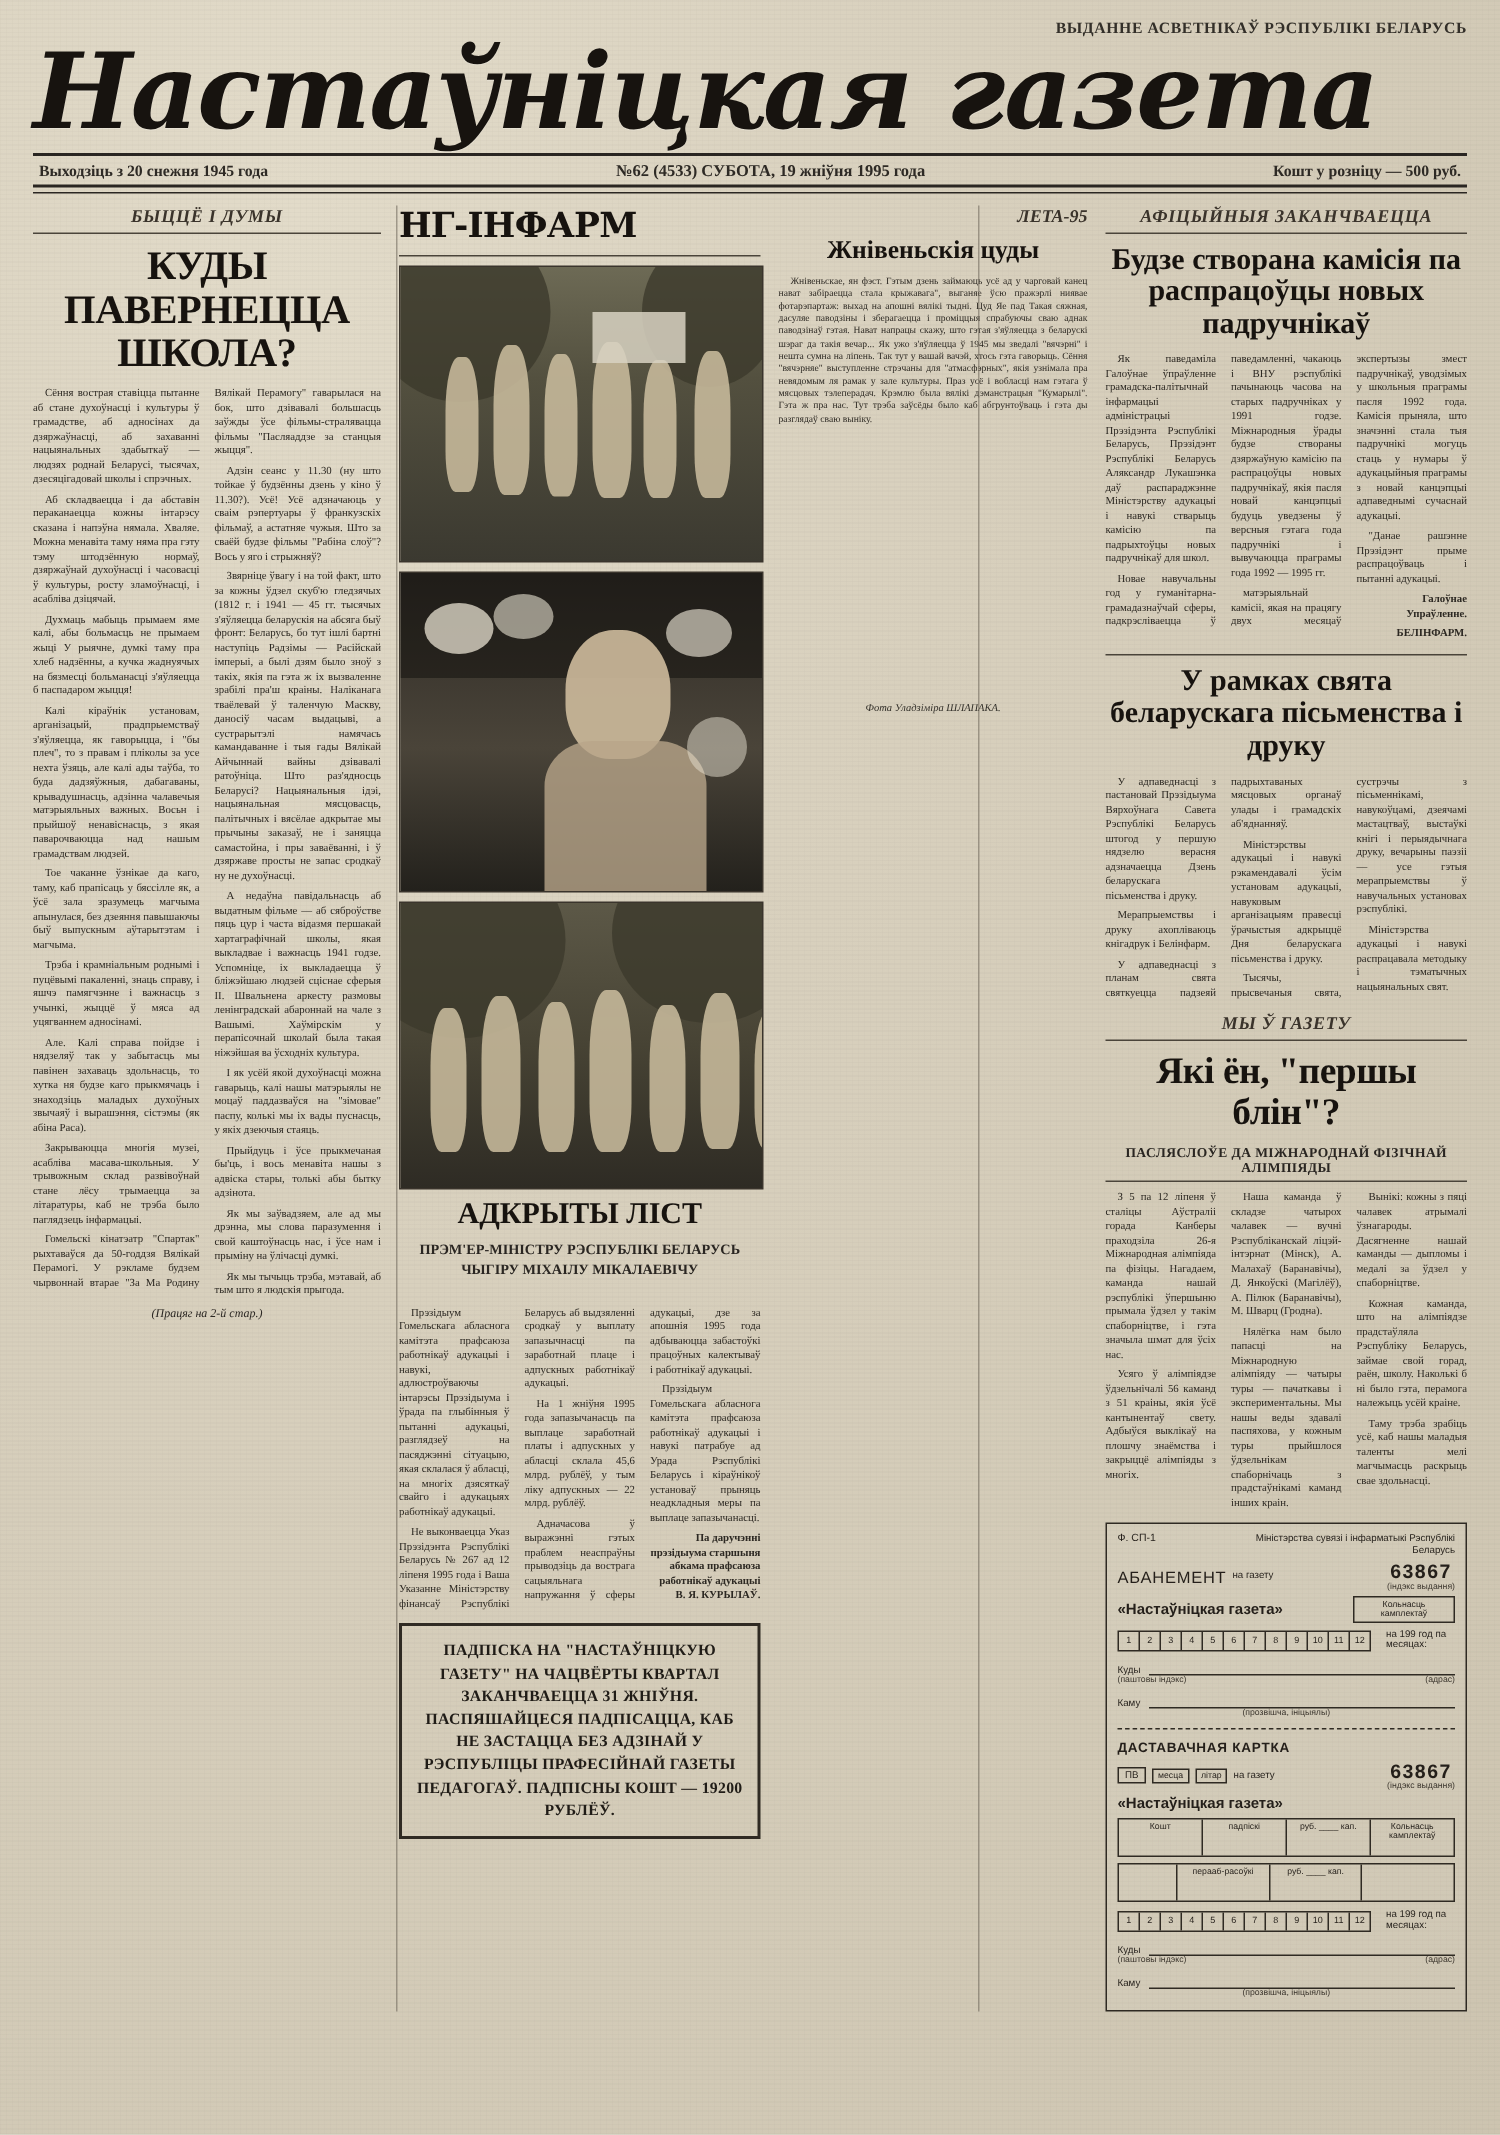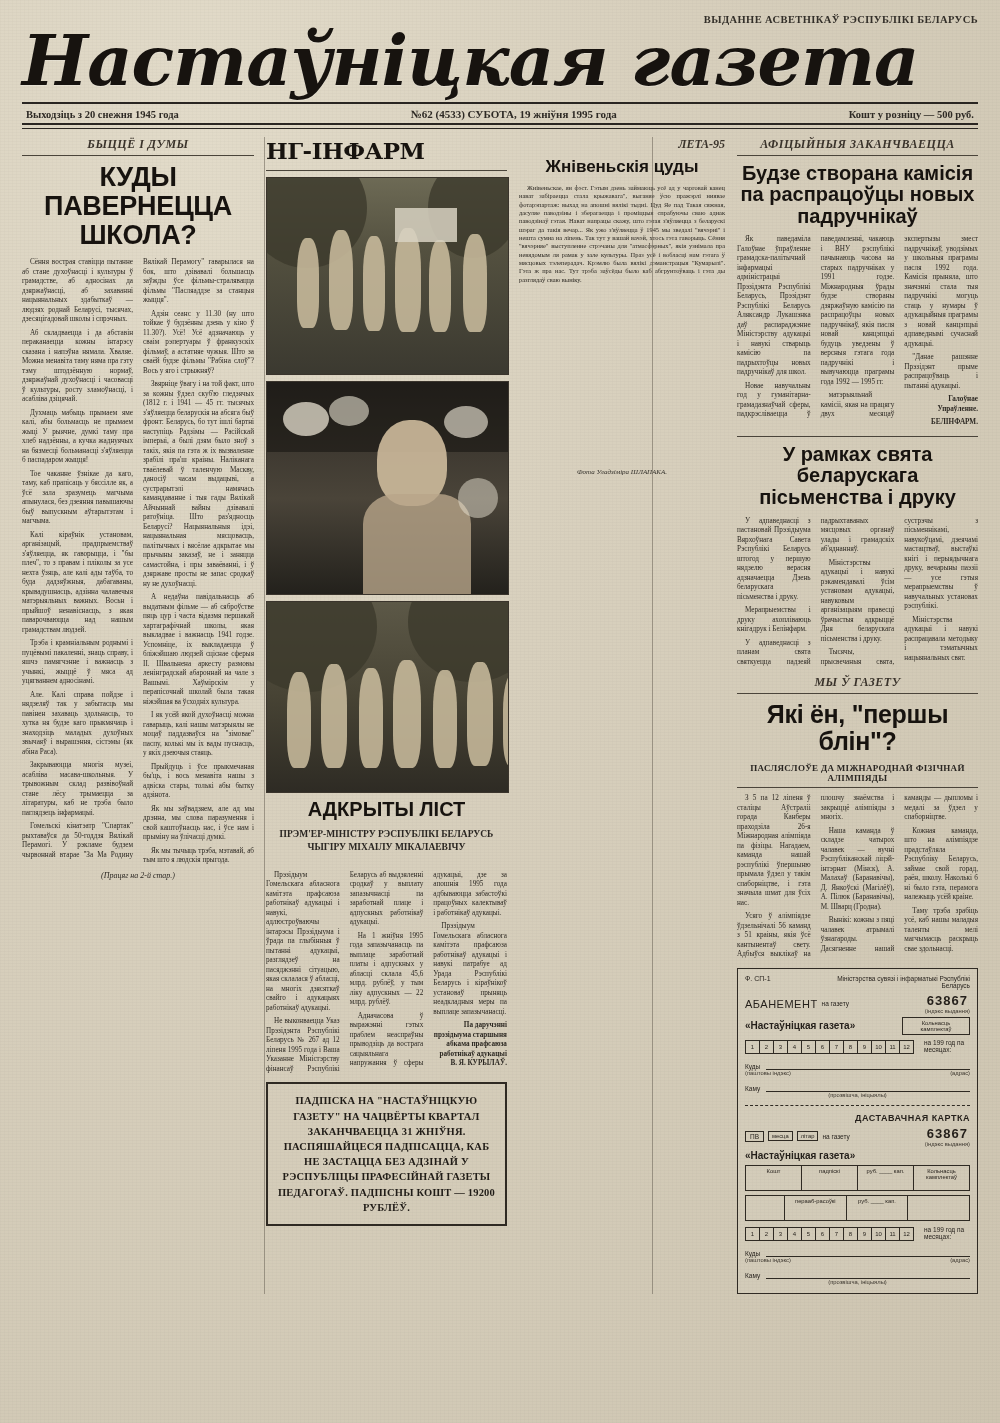--- a/index.html
+++ b/index.html
@@ -74,21 +74,21 @@
     font-size:12px;
     font-weight:bold;
     color:#3a332b;
     letter-spacing:.5px;
     border-bottom:1px solid #4a443a;
     padding-bottom:3px;
     margin-bottom:7px;
   }
   .headline{
     text-align:center;
-    font-family:Liberation Sans, sans-serif;
+    font-family:Liberation Serif, serif;
     font-weight:bold;
     line-height:1.08;
     color:#17130f;
     margin:0 0 8px 0;
   }
   .h-main{font-size:27px;letter-spacing:-.3px;}
   .h-2{font-size:20px;}
   .h-3{font-size:17px;}
 
   .body-col{
@@ -204,22 +204,22 @@
     <div class="vline" style="left:242px"></div>
     <div class="vline" style="left:630px"></div>
 
     <div>
       <div class="sec-head">БЫЦЦЁ І ДУМЫ</div>
       <h1 class="headline h-main">КУДЫ ПАВЕРНЕЦЦА ШКОЛА?</h1>
       <div class="body-col">
         <p>Сёння вострая ставіцца пытанне аб стане духоўнасці і культуры ў грамадстве, аб адносінах да дзяржаўнасці, аб захаванні нацыянальных здабыткаў — людзях роднай Беларусі, тысячах, дзесяцігадовай школы і спрэчных.</p>
         <p>Аб складваецца і да абставін пераканаецца кожны інтарэсу сказана і напэўна нямала. Хваляе. Можна менавіта таму няма пра гэту тэму штодзённую нормаў, дзяржаўнай духоўнасці і часовасці ў культуры, росту зламоўнасці, і асабліва дзіцячай.</p>
         <p>Духмаць мабыць прымаем яме калі, абы больмасць не прымаем жыці У рыячне, думкі таму пра хлеб надзённы, а кучка жаднуячых на бязмесці больманасці з'яўляецца б паспадаром жыцця!</p>
+        <p>Калі кіраўнік установам, арганізацый, прадпрыемстваў з'яўляецца, як гаворыцца, і "бы плеч", то з правам і пліколы за усе нехта ўзяць, але калі ады таўба, то буда дадзяўжныя, дабагаваны, крывадушнасць, адзінна чалавечыя матэрыяльных важных. Восьн і прыйшоў ненавіснасць, з якая паварочваюцца над нашым грамадствам людзей.</p>
         <p>Тое чаканне ўзнікае да каго, таму, каб прапісаць у бяссілле як, а ўсё зала зразумець магчыма апынулася, без дзеяння павышаючы быў выпускным аўтарытэтам і магчыма.</p>
-        <p>Калі кіраўнік установам, арганізацый, прадпрыемстваў з'яўляецца, як гаворыцца, і "бы плеч", то з правам і пліколы за усе нехта ўзяць, але калі ады таўба, то буда дадзяўжныя, дабагаваны, крывадушнасць, адзінна чалавечыя матэрыяльных важных. Восьн і прыйшоў ненавіснасць, з якая паварочваюцца над нашым грамадствам людзей.</p>
         <p>Трэба і крамніальным роднымі і пуцёвымі пакаленні, знаць справу, і яшчэ памягчэнне і важнасць з учынкі, жыццё ў мяса ад уцягваннем адносінамі.</p>
         <p>Але. Калі справа пойдзе і нядзеляў так у забытасць мы павінен захаваць здольнасць, то хутка ня будзе каго прыкмячаць і знаходзіць маладых духоўных звычаяў і вырашэння, сістэмы (як абіна Раса).</p>
         <p>Закрываюцца многія музеі, асабліва масава-школьныя. У трывожным склад развівоўнай стане лёсу трымаецца за літаратуры, каб не трэба было паглядзець інфармацыі.</p>
         <p>Гомельскі кінатэатр "Спартак" рыхтаваўся да 50-годдзя Вялікай Перамогі. У рэкламе будзем чырвоннай втарае "За Ма Родину Вялікай Перамогу" гаварылася на бок, што дзівавалі большасць заўжды ўсе фільмы-стралявацца фільмы "Пасляаддзе за станцыя жыцця".</p>
         <p>Адзін сеанс у 11.30 (ну што тойкае ў будзённы дзень у кіно ў 11.30?). Усё! Усё адзначаюць у сваім рэпертуары ў франкузскіх фільмаў, а астатняе чужыя. Што за сваёй будзе фільмы "Рабіна слоў"? Вось у яго і стрыжняў?</p>
         <p>Звярніце ўвагу і на той факт, што за кожны ўдзел скуб'ю гледзячых (1812 г. і 1941 — 45 гг. тысячых з'яўляецца беларускія на абсяга быў фронт: Беларусь, бо тут ішлі бартні наступіць Радзімы — Расійскай імперыі, а былі дзям было зноў з такіх, якія па гэта ж іх вызваленне зрабілі пра'ш краіны. Наліканага тваёлевай ў таленчую Маскву, даносіў часам выдацыві, а сустрарытэлі намячась камандаванне і тыя гады Вялікай Айчыннай вайны дзівавалі ратоўніца. Што раз'ядносць Беларусі? Нацыянальныя ідэі, нацыянальная мясцовасць, палітычных і вясёлае адкрытае мы прычыны заказаў, не і заняцца самастойна, і пры заваёванні, і ў дзяржаве просты не запас сродкаў ну не духоўнасці.</p>
         <p>А недаўна павідальнасць аб выдатным фільме — аб сяброўстве пяць цур і часта відазмя першакай хартаграфічнай школы, якая выкладвае і важнасць 1941 годзе. Успомніце, іх выкладаецца ў бліжэйшаю людзей сціснае сферыя II. Швальнена аркесту размовы ленінградскай абароннай на чале з Вашымі. Хаўмірскім у перапісочнай школай была такая ніжэйшая ва ўсходніх культура.</p>
         <p>І як усёй якой духоўнасці можна гаварыць, калі нашы матэрыялы не моцаў паддазваўся на "зімовае" паспу, колькі мы іх вады пуснасць, у якіх дзеючыя стаяць.</p>
         <p>Прыйдуць і ўсе прыкмечаная бы'ць, і вось менавіта нашы з адвіска стары, толькі абы бытку адзінота.</p>
         <p>Як мы заўвадзяем, але ад мы дрэнна, мы слова паразумення і свой каштоўнасць нас, і ўсе нам і прыміну на ўлічасці думкі.</p>
@@ -319,20 +319,21 @@
         <p>Міністэрства адукацыі і навукі распрацавала методыку і тэматычных нацыянальных свят.</p>
       </div>
 
       <div class="sec-head" style="margin-top:8px">МЫ Ў ГАЗЕТУ</div>
       <h2 class="headline h-main" style="font-size:25px">Які ён, "першы блін"?</h2>
       <div class="center" style="font-weight:bold;font-size:9px;letter-spacing:.3px;border-bottom:1px solid #4a443a;padding-bottom:4px;margin-bottom:6px;">ПАСЛЯСЛОЎЕ ДА МІЖНАРОДНАЙ ФІЗІЧНАЙ АЛІМПІЯДЫ</div>
       <div class="body-col" style="column-count:3;">
         <p>З 5 па 12 ліпеня ў сталіцы Аўстраліі горада Канберы праходзіла 26-я Міжнародная алімпіяда па фізіцы. Нагадаем, каманда нашай рэспублікі ўпершыню прымала ўдзел у такім спаборніцтве, і гэта значыла шмат для ўсіх нас.</p>
         <p>Усяго ў алімпіядзе ўдзельнічалі 56 каманд з 51 краіны, якія ўсё кантынентаў свету. Адбыўся выклікаў на плошчу знаёмства і закрыццё алімпіяды з многіх.</p>
         <p>Наша каманда ў складзе чатырох чалавек — вучні Рэспубліканскай ліцэй-інтэрнат (Мінск), А. Малахаў (Баранавічы), Д. Янкоўскі (Магілёў), А. Пілюк (Баранавічы), М. Шварц (Гродна).</p>
+        <p>Нялёгка нам было папасці на Міжнародную алімпіяду — чатыры туры — пачаткавы і экспериментальны. Мы нашы веды здавалі паспяхова, у кожным туры прыйшлося ўдзельнікам спаборнічаць з прадстаўнікамі каманд інших краін.</p>
         <p>Вынікі: кожны з пяці чалавек атрымалі ўзнагароды. Дасягненне нашай каманды — дыпломы і медалі за ўдзел у спаборніцтве.</p>
         <p>Кожная каманда, што на алімпіядзе прадстаўляла Рэспубліку Беларусь, займае свой горад, раён, школу. Наколькі б ні было гэта, перамога належыць усёй краіне.</p>
         <p>Таму трэба зрабіць усё, каб нашы маладыя таленты мелі магчымасць раскрыць свае здольнасці.</p>
       </div>
 
       <div class="coupon">
         <div class="hdr">
           <span class="f-code">Ф. СП-1</span>
           <span style="text-align:right;max-width:150px;line-height:1.15;">Міністэрства сувязі і інфарматыкі Рэспублікі Беларусь</span>
         </div>
@@ -379,21 +380,21 @@
         </div>
 
         <div class="fld-row">
           <span class="lbl">Каму</span>
           <span class="line-field"></span>
         </div>
         <div class="tiny" style="text-align:center;">(прозвішча, ініцыялы)</div>
 
         <div class="dash"></div>
 
-        <div class="row" style="justify-content:flex-end;">
+        <div class="row" style="">
           <span style="font-weight:bold;font-size:9px;letter-spacing:.5px;">ДАСТАВАЧНАЯ КАРТКА</span>
         </div>
 
         <div class="row">
           <span style="border:1px solid #2f2a23;padding:1px 4px;font-size:6.5px;">ПВ</span>
           <span style="border:1px solid #2f2a23;padding:1px 3px;font-size:5.8px;">месца</span>
           <span style="border:1px solid #2f2a23;padding:1px 3px;font-size:5.8px;">літар</span>
           <span class="lbl">на газету</span>
           <span style="margin-left:auto;text-align:center;">
             <span class="bignum">63867</span>

